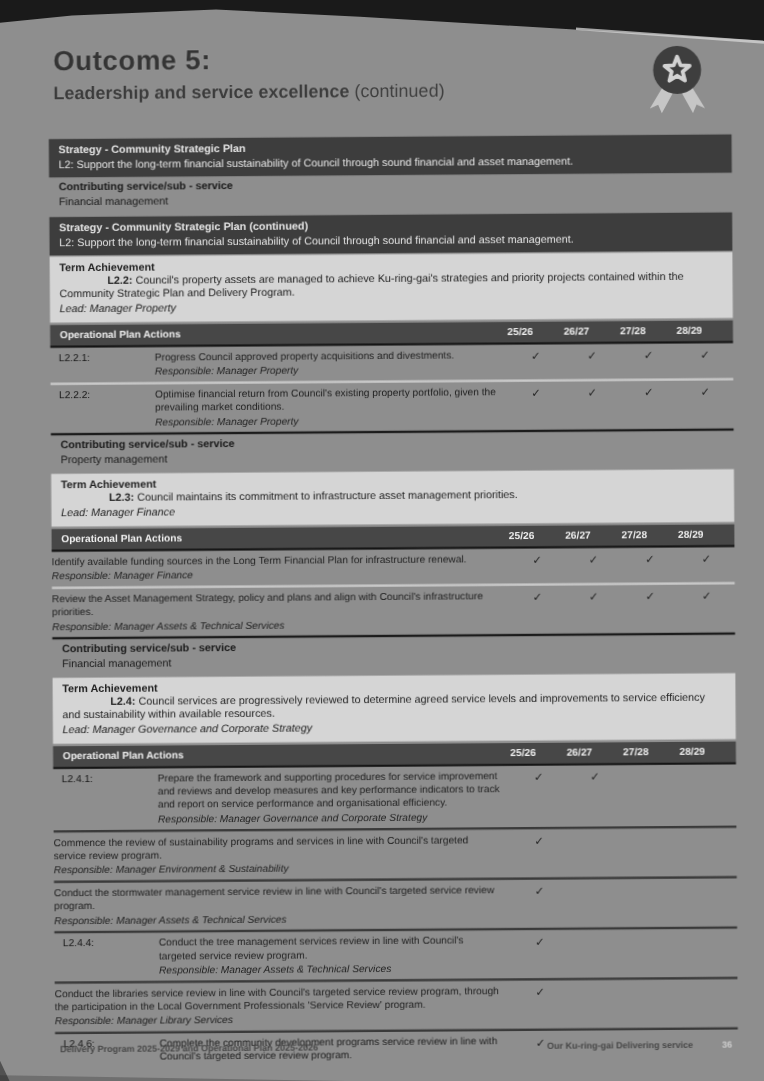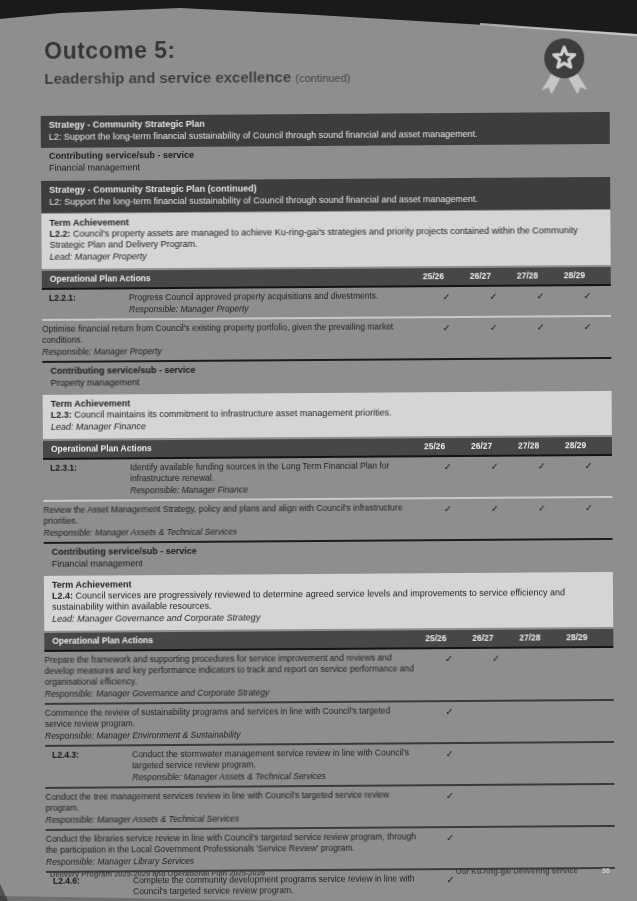--- a/index.html
+++ b/index.html
@@ -14,45 +14,45 @@
     position:absolute;left:0;top:0;width:637px;height:901px;
     transform:rotate(-0.4deg);transform-origin:318px 450px;
     filter:blur(0.22px);
   }
   .doc-header{margin:36px 47px 0;}
   .title{
     font-size:23px;font-weight:bold;color:#343434;letter-spacing:.5px;
     text-shadow:0 0 1px #a8a8a8;
   }
   .subtitle{margin-top:5px;font-size:15px;font-weight:bold;color:#3b3b3b;text-shadow:0 0 1px #a2a2a2;}
-  .subtitle .note{font-size:11px;font-weight:normal;margin-top:44px;}
+  .subtitle .note{font-size:15px;font-weight:normal;margin-top:44px;}
   .badge{position:absolute;top:38px;right:38px;}
   .main{margin:29px 25px 0 43px;width:569px;}
   .bar{background:#3d3d3d;color:#e6e6e6;padding:4px 8px 5px;margin-top:2px;}
   .bar .b1{font-weight:bold;font-size:9px;line-height:11px;}
   .bar .b2{font-size:9px;line-height:11px;margin-top:1px;}
   .contrib{padding:3px 8px 5px;color:#181818;}
   .contrib.after-table{border-top:2px solid #1c1c1c;}
   .contrib .c1{font-weight:bold;font-size:9px;line-height:11px;}
   .contrib .c2{font-size:9px;line-height:11px;margin-top:1px;}
   .term{background:#d5d5d5;color:#222;padding:4px 8px 6px;margin-top:1px;font-size:9px;line-height:11px;}
   .term .t1{font-weight:bold;}
-  .term .bold{font-weight:bold;}
+  .term .bold{font-weight:bold;margin-left:40px;}
   .term .lead{font-style:italic;margin-top:1px;}
   .ophead{
     background:#474747;color:#eee;display:flex;align-items:center;
     font-weight:bold;font-size:8.5px;padding:3px 0 4px 8px;margin-top:2px;
   }
   .ophead .ol{flex:1;}
   .ophead .yc{width:47px;}
   .optable{border-top:2px solid #141414;}
   .optable .row{display:flex;padding:2px 0 3px;}
   .optable .row + .row{border-top:2px solid #c9c9c9;}
   .optable.dark-sep .row + .row{border-top-color:#3a3a3a;}
-  .row .rid{width:87px;box-sizing:border-box;padding:1px 4px 0 7px;font-weight:bold;font-size:8.5px;color:#161616;}
+  .row .rid{width:87px;box-sizing:border-box;padding:1px 4px 0 7px;font-weight:normal;font-size:8.5px;color:#161616;}
   .row .rtext{flex:1;font-size:8.5px;line-height:11px;color:#1d1d1d;padding:1px 8px 0 0;}
   .row .resp{font-style:italic;margin-top:1px;}
   .row .yc{width:47px;text-align:center;font-size:9.5px;color:#242424;padding-top:2px;}
   .footer{
     position:absolute;left:47px;right:30px;bottom:24px;
     display:flex;justify-content:space-between;align-items:baseline;
     font-size:7.5px;font-weight:bold;color:#474747;
   }
   .footer .pagenum{margin-left:22px;color:#cecece;}
   .topwedge,.bottomedge{position:absolute;left:0;z-index:5;}
@@ -111,20 +111,21 @@
             <div class="rtext">
               <div>Progress Council approved property acquisitions and divestments.</div>
               <div class="resp">Responsible: Manager Property</div>
             </div>
             <div class="yc"><span>✓</span></div>
             <div class="yc"><span>✓</span></div>
             <div class="yc"><span>✓</span></div>
             <div class="yc"><span>✓</span></div>
           </div>
           <div class="row">
+            <div class="rid">L2.2.2:</div>
             <div class="rtext">
               <div>Optimise financial return from Council's existing property portfolio, given the prevailing market conditions.</div>
               <div class="resp">Responsible: Manager Property</div>
             </div>
             <div class="yc"><span>✓</span></div>
             <div class="yc"><span>✓</span></div>
             <div class="yc"><span>✓</span></div>
             <div class="yc"><span>✓</span></div>
           </div>
         </div>
@@ -139,21 +140,20 @@
         </div>
         <div class="ophead">
           <div class="ol">Operational Plan Actions</div>
           <div class="yc">25/26</div>
           <div class="yc">26/27</div>
           <div class="yc">27/28</div>
           <div class="yc">28/29</div>
         </div>
         <div class="optable">
           <div class="row">
-            <div class="rid">L2.3.1:</div>
             <div class="rtext">
               <div>Identify available funding sources in the Long Term Financial Plan for infrastructure renewal.</div>
               <div class="resp">Responsible: Manager Finance</div>
             </div>
             <div class="yc"><span>✓</span></div>
             <div class="yc"><span>✓</span></div>
             <div class="yc"><span>✓</span></div>
             <div class="yc"><span>✓</span></div>
           </div>
           <div class="row">
@@ -178,51 +178,52 @@
         </div>
         <div class="ophead">
           <div class="ol">Operational Plan Actions</div>
           <div class="yc">25/26</div>
           <div class="yc">26/27</div>
           <div class="yc">27/28</div>
           <div class="yc">28/29</div>
         </div>
         <div class="optable dark-sep">
           <div class="row">
+            <div class="rid">L2.4.1:</div>
             <div class="rtext">
               <div>Prepare the framework and supporting procedures for service improvement and reviews and develop measures and key performance indicators to track and report on service performance and organisational efficiency.</div>
               <div class="resp">Responsible: Manager Governance and Corporate Strategy</div>
             </div>
             <div class="yc"><span>✓</span></div>
             <div class="yc"><span>✓</span></div>
             <div class="yc"></div>
             <div class="yc"></div>
           </div>
           <div class="row">
             <div class="rtext">
               <div>Commence the review of sustainability programs and services in line with Council's targeted service review program.</div>
               <div class="resp">Responsible: Manager Environment &amp; Sustainability</div>
             </div>
             <div class="yc"><span>✓</span></div>
             <div class="yc"></div>
             <div class="yc"></div>
             <div class="yc"></div>
           </div>
           <div class="row">
-            <div class="rid">L2.4.3:</div>
             <div class="rtext">
               <div>Conduct the stormwater management service review in line with Council's targeted service review program.</div>
               <div class="resp">Responsible: Manager Assets &amp; Technical Services</div>
             </div>
             <div class="yc"><span>✓</span></div>
             <div class="yc"></div>
             <div class="yc"></div>
             <div class="yc"></div>
           </div>
           <div class="row">
+            <div class="rid">L2.4.4:</div>
             <div class="rtext">
               <div>Conduct the tree management services review in line with Council's targeted service review program.</div>
               <div class="resp">Responsible: Manager Assets &amp; Technical Services</div>
             </div>
             <div class="yc"><span>✓</span></div>
             <div class="yc"></div>
             <div class="yc"></div>
             <div class="yc"></div>
           </div>
           <div class="row">

